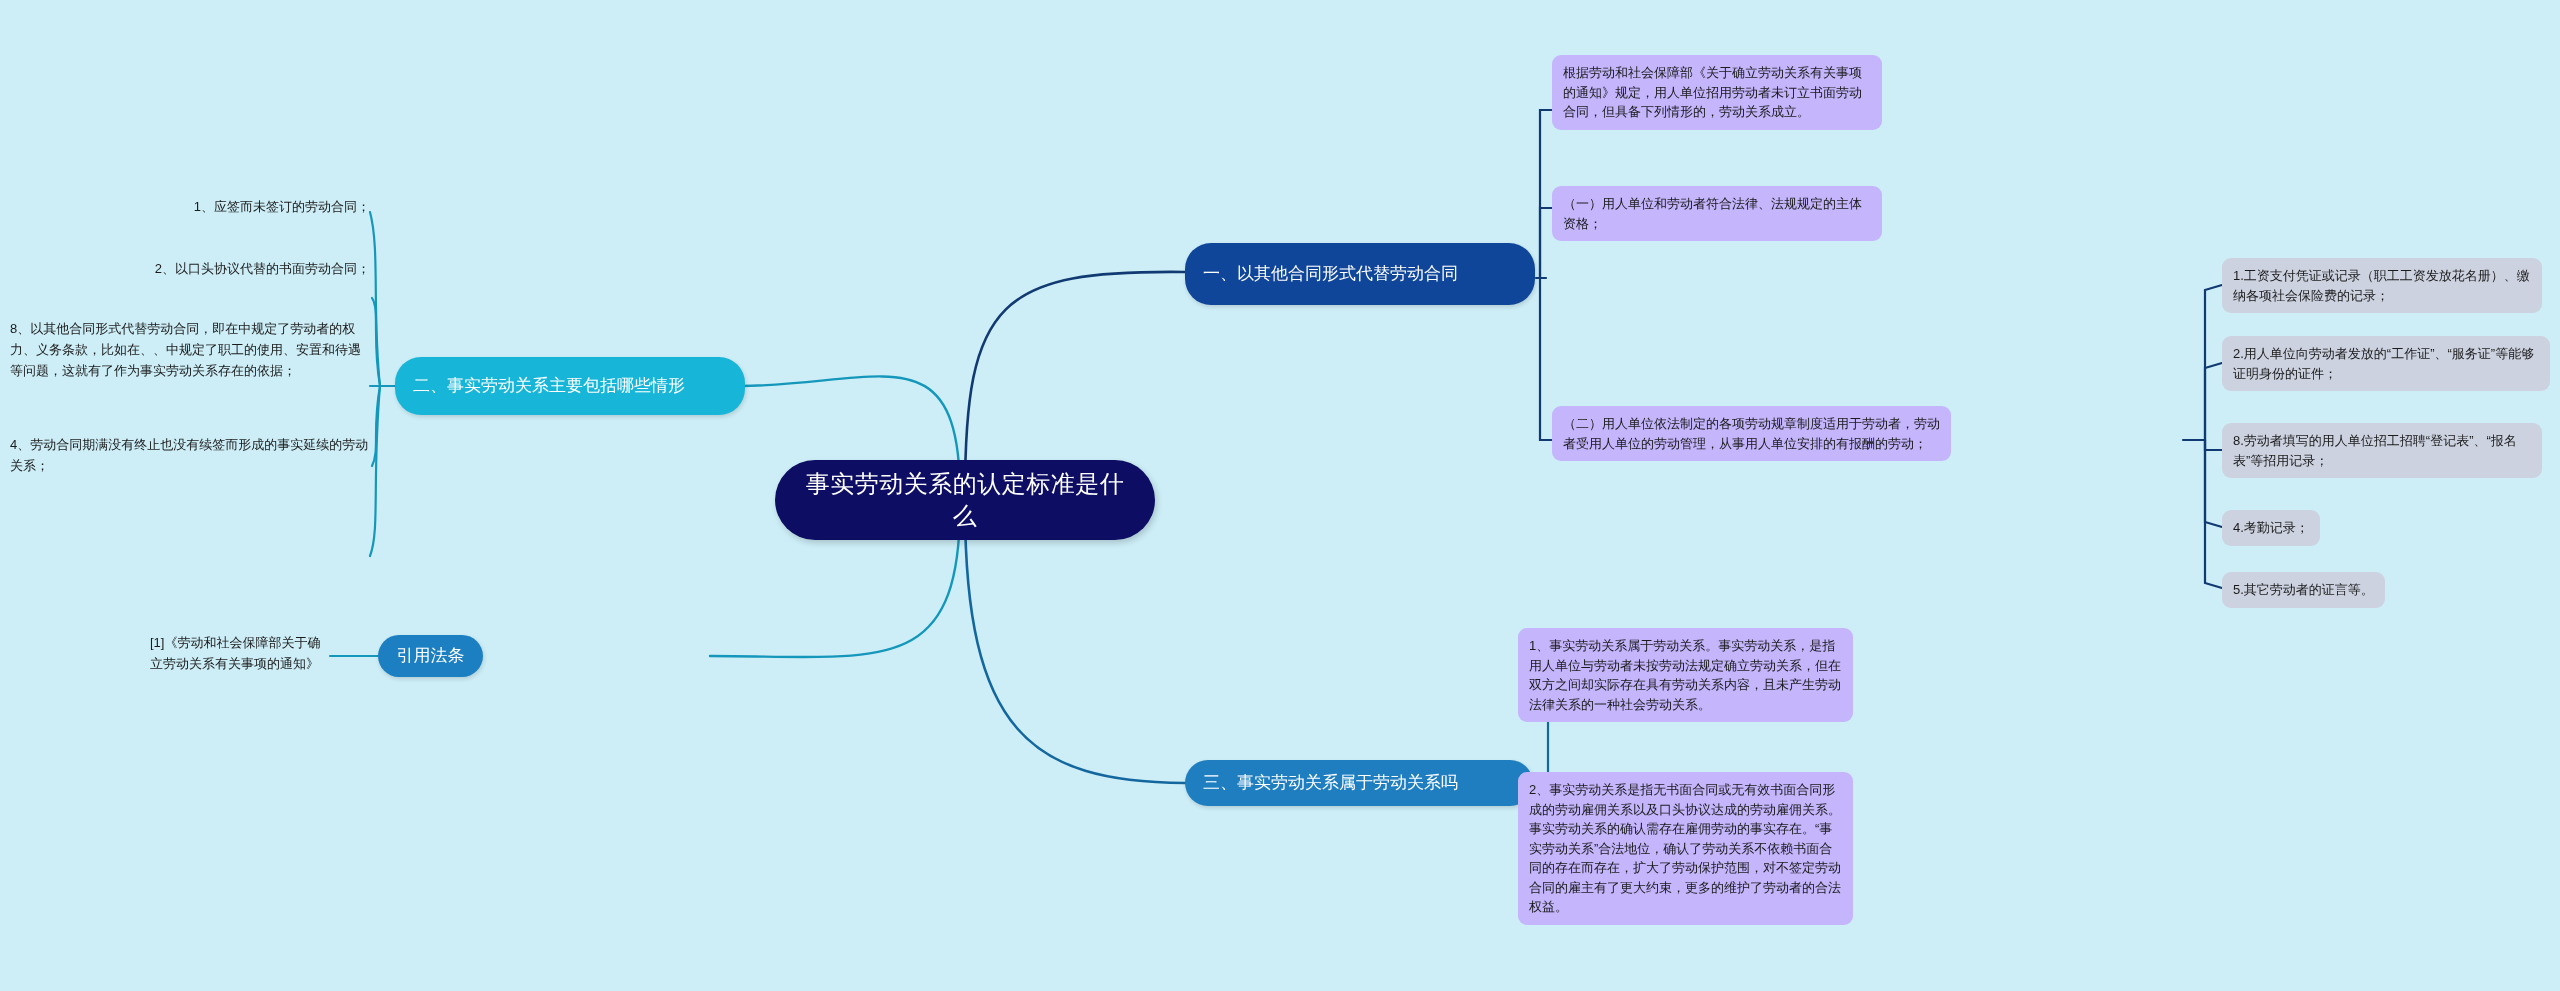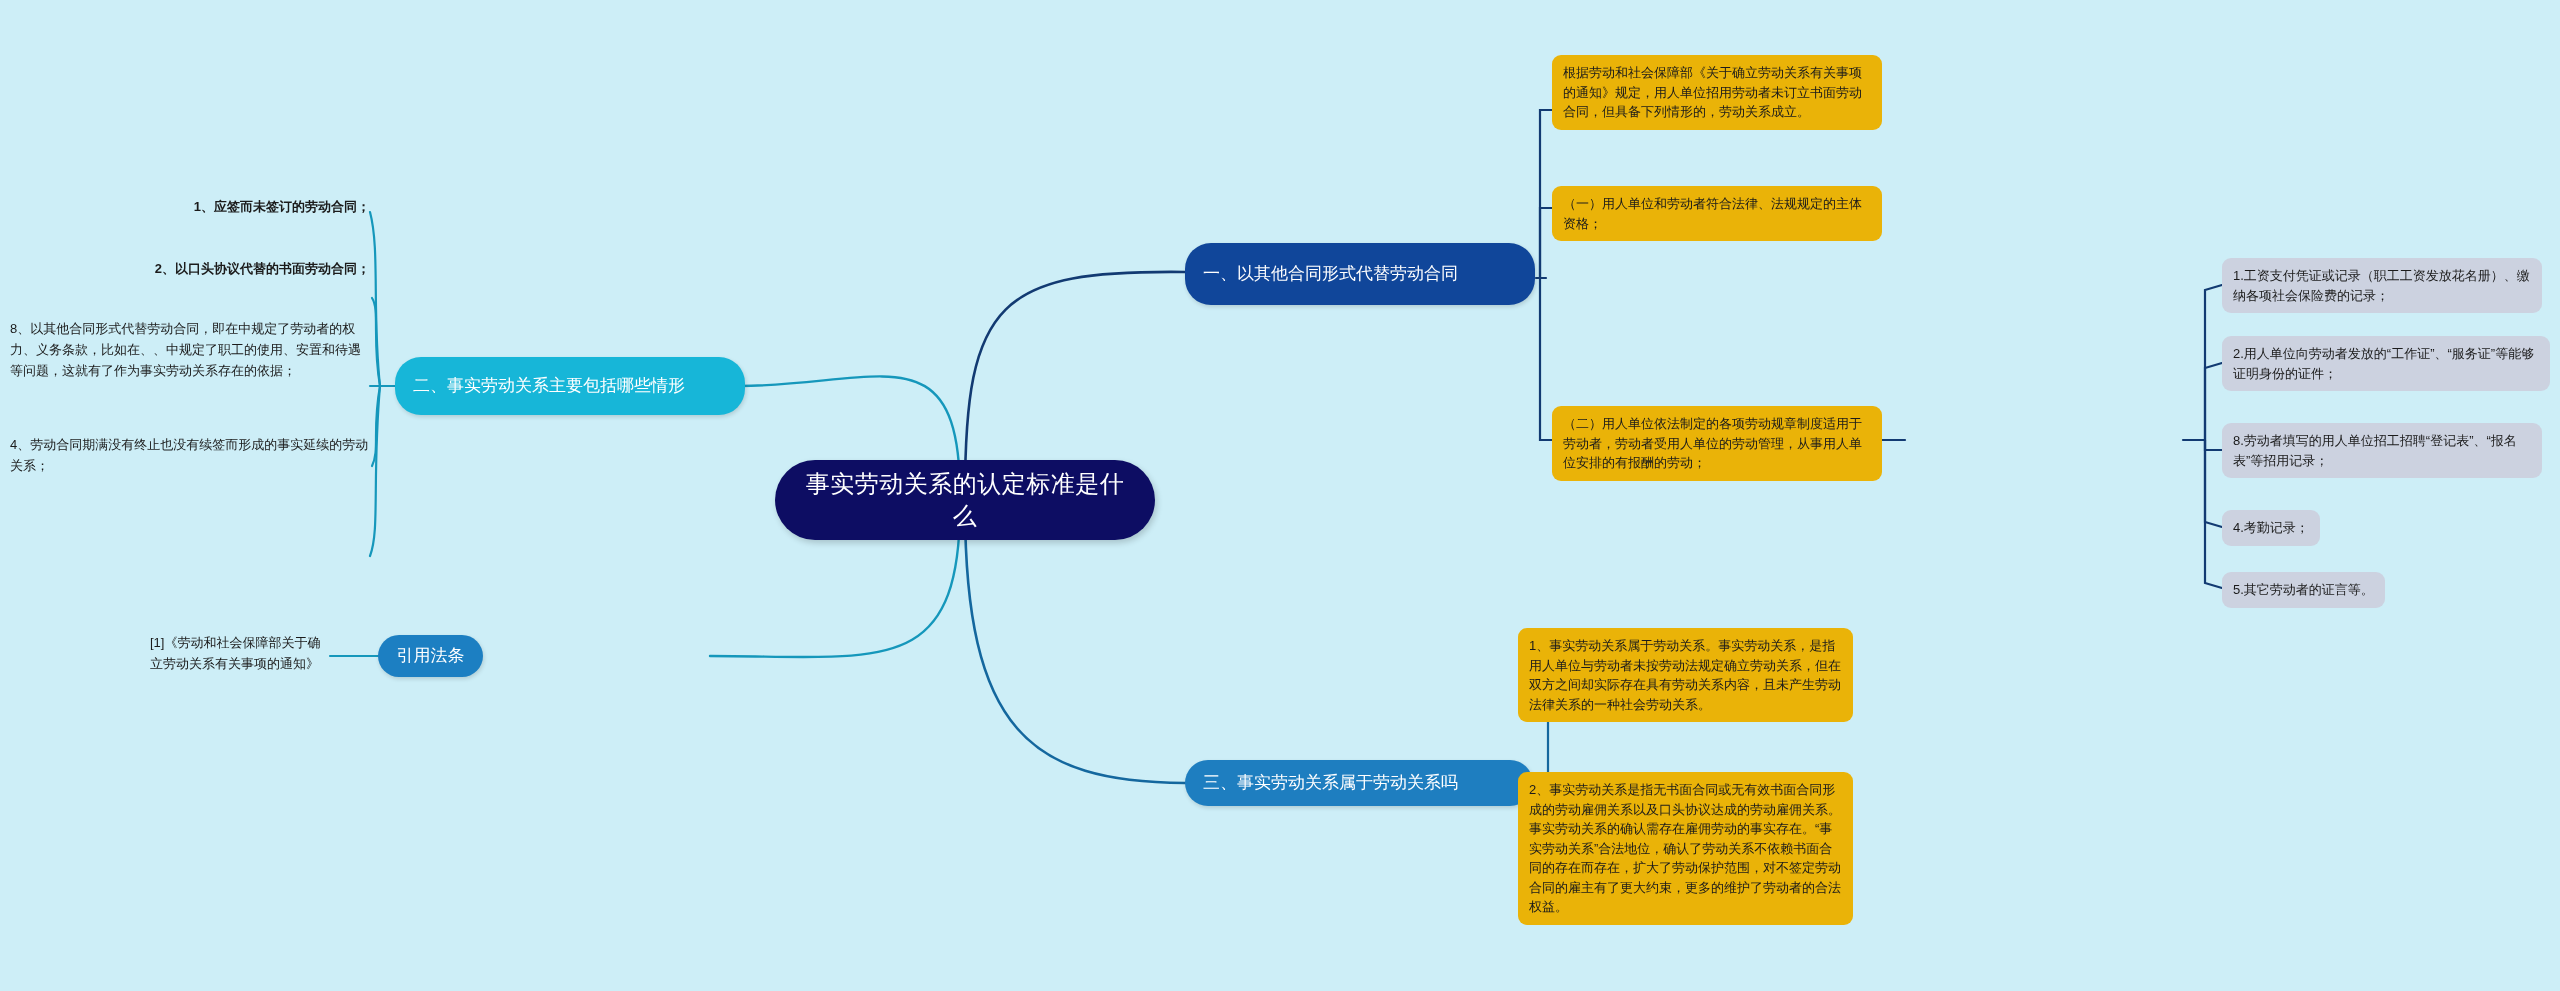--- a/index.html
+++ b/index.html
@@ -56,42 +56,42 @@
     padding: 7px 18px;
     box-shadow: 1px 2px 4px rgba(0,0,0,0.14);
   }
   .pill-navy   { background: #10469a; }
   .pill-cyan   { background: #17b6d8; }
   .pill-blue   { background: #1e7ec0; }
   .pill-steel  { background: #1c7fc2; }
 
   
   .chip {
-    background: #eab308;
+    background: #c4b5fd;
     color: #1b1b1b;
     border-radius: 9px;
     font-size: 13px;
     line-height: 1.5;
     padding: 8px 11px;
     display: block;
   }
   .chip-soft {
     background: #ccd2e0;
   }
 
   
   .plain {
     color: #1b1b1b;
     font-size: 13px;
     line-height: 1.62;
     display: block;
     background: transparent;
     padding: 0;
   }
-  .plain.right-align { text-align: left; font-weight: bold; }
+  .plain.right-align { text-align: left; }
 
   .nowrap-center { justify-content: center; text-align: center; }
 </style>
 </head>
 <body>
 
 <div id="canvas">
 
   <svg id="wires" viewBox="0 0 2560 991" xmlns="http://www.w3.org/2000/svg">
     <g fill="none" stroke-linecap="round">
@@ -142,21 +142,21 @@
   </div>
 
   <div class="node" style="left:1552px; top:55px; width:330px;">
     <span class="chip">根据劳动和社会保障部《关于确立劳动关系有关事项的通知》规定，用人单位招用劳动者未订立书面劳动合同，但具备下列情形的，劳动关系成立。</span>
   </div>
 
   <div class="node" style="left:1552px; top:186px; width:330px;">
     <span class="chip">（一）用人单位和劳动者符合法律、法规规定的主体资格；</span>
   </div>
 
-  <div class="node" style="left:1552px; top:406px; width:330px;justify-content:flex-end;">
+  <div class="node" style="left:1552px; top:406px; width:399px;justify-content:flex-end;">
     <span class="chip">（二）用人单位依法制定的各项劳动规章制度适用于劳动者，劳动者受用人单位的劳动管理，从事用人单位安排的有报酬的劳动；</span>
   </div>
 
 
   <div class="node" style="left:2222px; top:258px; width:320px;">
     <span class="chip chip-soft">1.工资支付凭证或记录（职工工资发放花名册）、缴纳各项社会保险费的记录；</span>
   </div>
 
   <div class="node" style="left:2222px; top:336px; width:328px;">
     <span class="chip chip-soft">2.用人单位向劳动者发放的“工作证”、“服务证”等能够证明身份的证件；</span>

